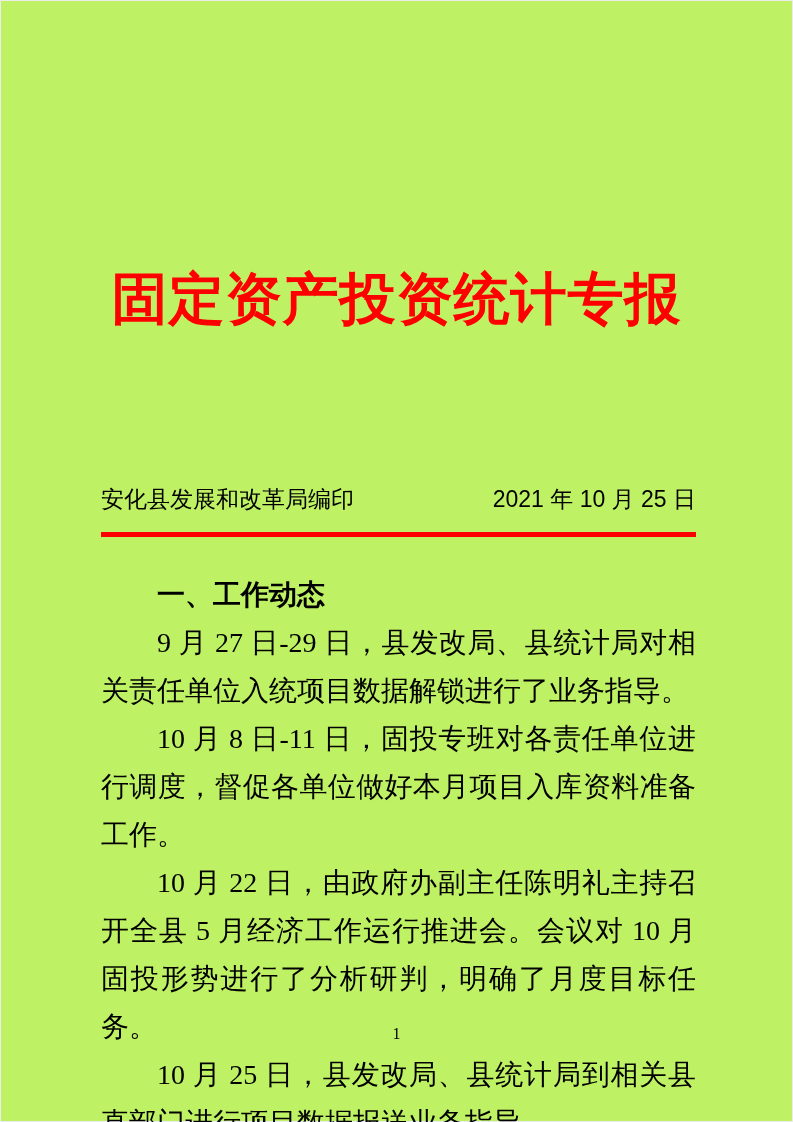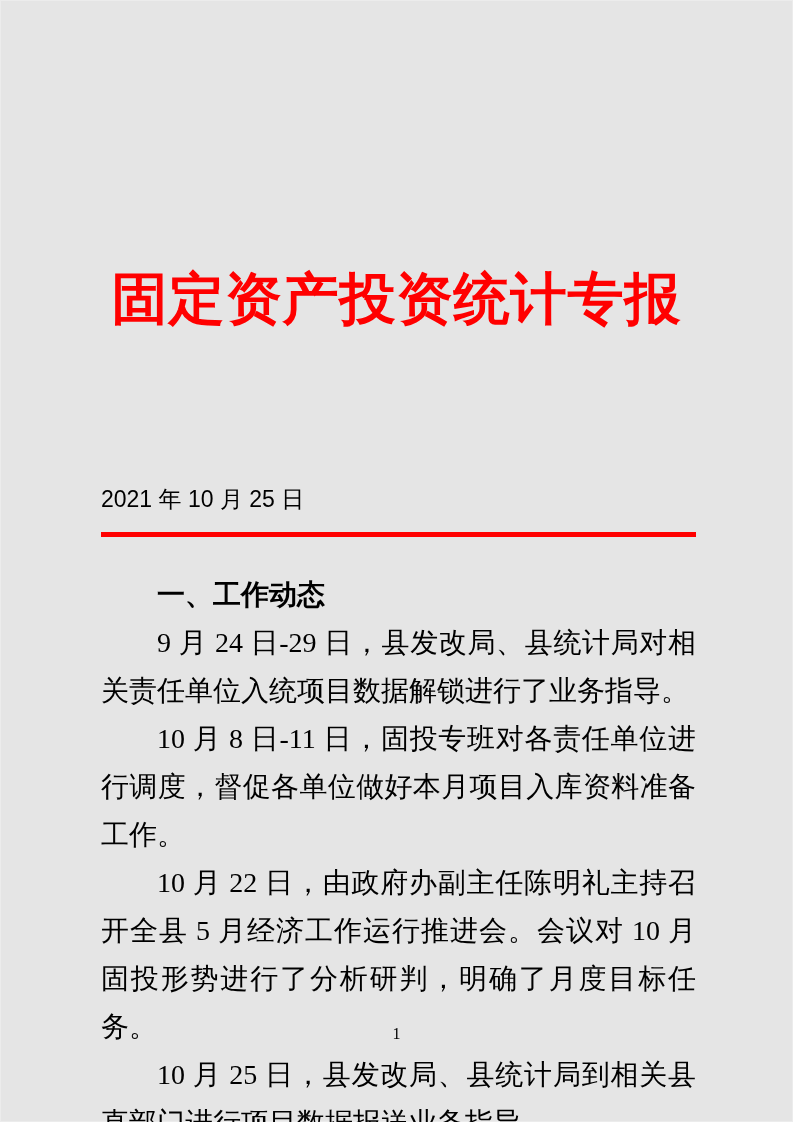--- a/index.html
+++ b/index.html
@@ -8,21 +8,21 @@
     width: 793px;
     height: 1122px;
     position: relative;
     font-family: "Liberation Serif", "DejaVu Serif", serif;
     color: #000000;
     overflow: hidden;
   }
   .page {
     position: absolute;
     inset: 0;
-    background: #e5e5e5;
+    background: #bef264;
     border: 1px solid #ececec;
   }
   .doc-title {
     position: absolute;
     top: 258px;
     left: 0;
     width: 100%;
     text-align: center;
     font-family: "Liberation Sans", "DejaVu Sans", sans-serif;
     font-weight: bold;
@@ -98,28 +98,29 @@
 </style>
 </head>
 <body>
 
 <div class="page">
 
   <h1 class="doc-title">固定资产投资统计专报</h1>
 
 
   <div class="masthead">
+    <span class="publisher">安化县发展和改革局编印</span>
     <span class="pub-date">2021 年 10 月 25 日</span>
   </div>
 
   <div class="rule"></div>
 
   <div class="body-text">
     <p class="heading">一、工作动态</p>
-    <p class="para">9 月 24 日-29 日，县发改局、县统计局对相关责任单位入统项目数据解锁进行了业务指导。</p>
+    <p class="para">9 月 27 日-29 日，县发改局、县统计局对相关责任单位入统项目数据解锁进行了业务指导。</p>
     <p class="para">10 月 8 日-11 日，固投专班对各责任单位进行调度，督促各单位做好本月项目入库资料准备工作。</p>
     <p class="para">10 月 22 日，由政府办副主任陈明礼主持召开全县 5 月经济工作运行推进会。会议对 10 月固投形势进行了分析研判，明确了月度目标任务。</p>
     <p class="para">10 月 25 日，县发改局、县统计局到相关县直部门进行项目数据报送业务指导。</p>
   </div>
 
   <div class="page-number">1</div>
 
 </div>
 
 </body></html>

